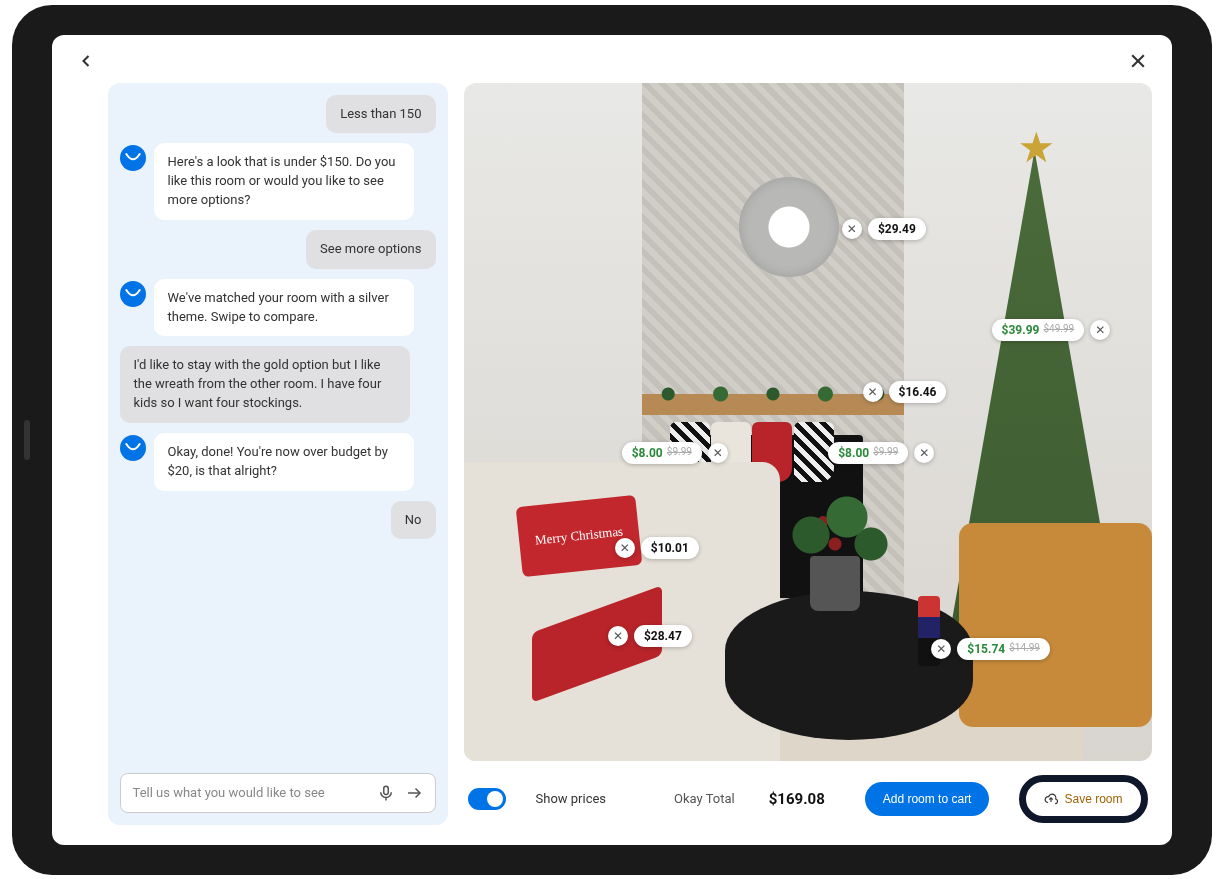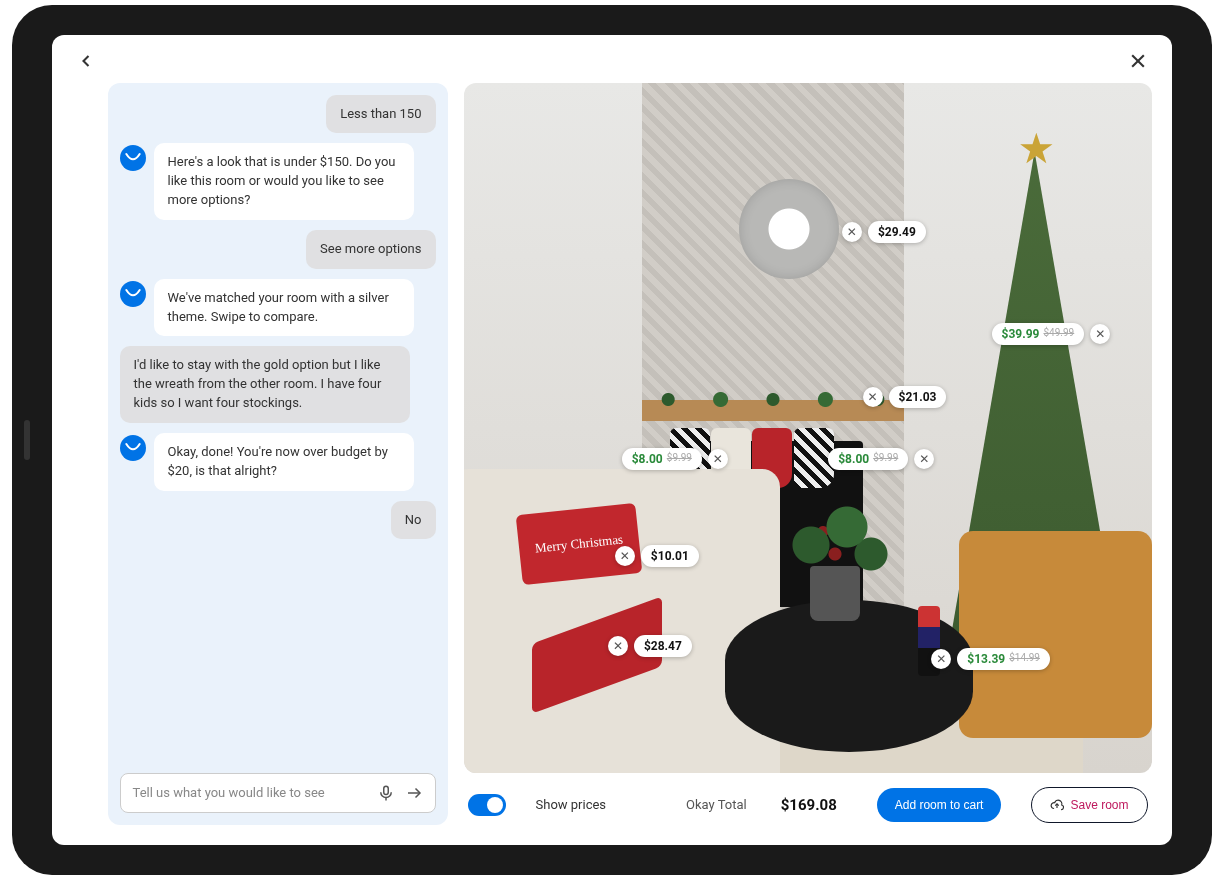--- a/index.html
+++ b/index.html
@@ -180,21 +180,21 @@
   .toggle {
     width:38px; height:22px; border-radius:11px; background:#0073e6; position:relative;
   }
   .toggle::after{ content:""; position:absolute; right:3px; top:3px; width:16px; height:16px; background:#fff; border-radius:50%; }
   .show-label { font-size:13px; color:#333; }
   .spacer { flex:1; }
   .total-label { font-size:13px; color:#555; }
   .total-val { font-size:15px; font-weight:700; color:#111; margin-left:4px; margin-right:10px;}
   .btn { border-radius:24px; padding:10px 18px; font-size:12px; cursor:pointer; border:none; }
   .btn.primary { background:#0073e6; color:#fff; }
-  .btn.secondary { background:#fff; color:#be185d; border:1px solid #0f172a; display:flex; gap:6px; align-items:center;}
+  .btn.secondary { background:#fff; color:#a16207; border:7px solid #0f172a; display:flex; gap:6px; align-items:center;}
   .btn.secondary svg{ width:14px; height:14px; stroke:#333; fill:none; stroke-width:2;}
   .tablet .home { position:absolute; left:12px; top:50%; width:6px; height:40px; background:#333; border-radius:3px; transform:translateY(-50%);}
 </style>
 </head>
 <body>
 
 <div class="tablet">
   <div class="home"></div>
   <div class="screen">
 
@@ -306,21 +306,21 @@
 
           <div class="tag" style="left:55%; top:20%;">
             <div class="x">✕</div>
             <div class="pill">
                 <span class="p">$29.49</span>
               </div>
           </div>
           <div class="tag" style="left:58%; top:44%;">
             <div class="x">✕</div>
             <div class="pill">
-                <span class="p">$21.03</span>
+                <span class="p">$16.46</span>
               </div>
           </div>
           <div class="tag" style="left:23%; top:53%;">
             <div class="pill">
                 <span class="p green">$8.00</span>
                 <span class="old">$9.99</span>
               </div>
             <div class="x">✕</div>
           </div>
           <div class="tag" style="left:53%; top:53%;">
@@ -345,21 +345,21 @@
           </div>
           <div class="tag" style="left:21%; top:80%;">
             <div class="x">✕</div>
             <div class="pill">
                 <span class="p">$28.47</span>
               </div>
           </div>
           <div class="tag" style="left:68%; top:82%;">
             <div class="x">✕</div>
             <div class="pill">
-                <span class="p green">$13.39</span>
+                <span class="p green">$15.74</span>
                 <span class="old">$14.99</span>
               </div>
           </div>
         </div>
 
         <div class="room-footer">
           <div class="toggle"></div>
           <span class="show-label">Show prices</span>
           <div class="spacer"></div>
           <span class="total-label">Okay Total</span>

